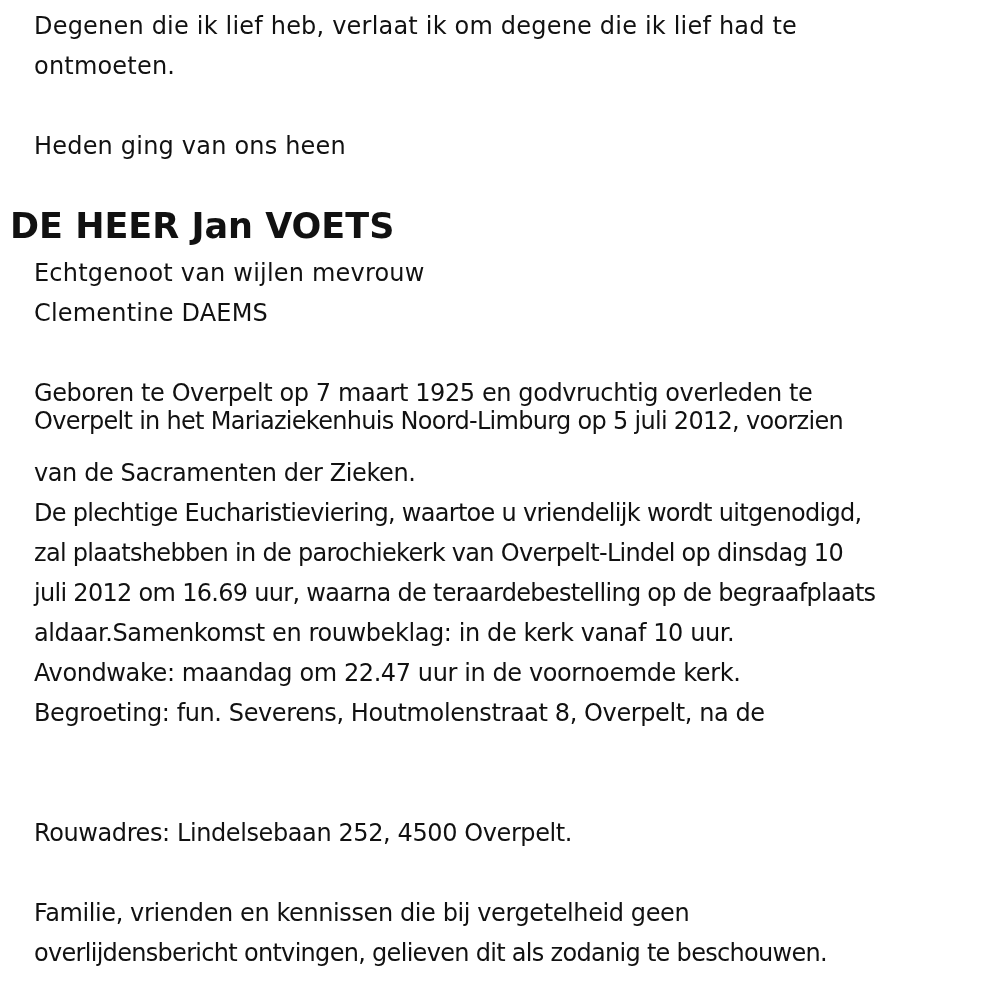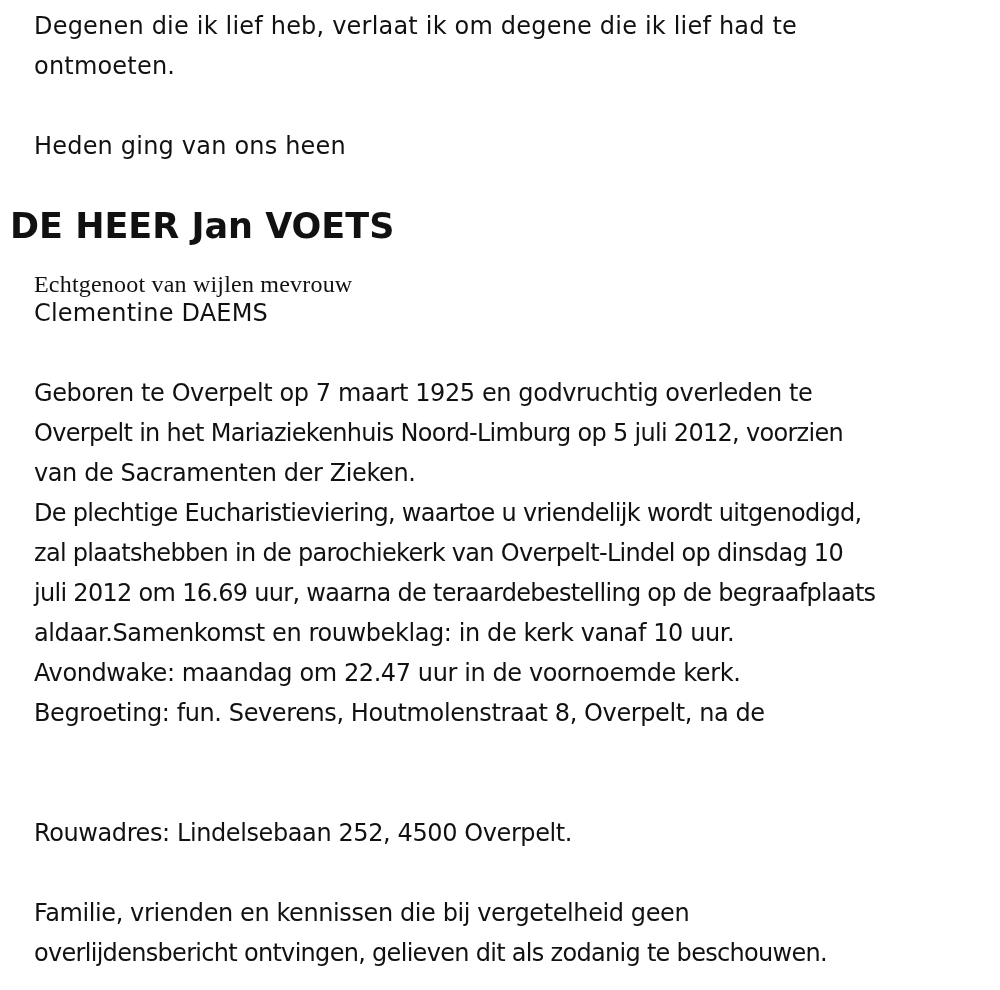--- a/index.html
+++ b/index.html
@@ -45,25 +45,25 @@
 
 <div class="page">
 
   <div class="line" style="top:6px;">Degenen die ik lief heb, verlaat ik om degene die ik lief had te</div>
   <div class="line" style="top:126px;">Heden ging van ons heen</div>
 
   <div class="line" style="top:46px;">ontmoeten.</div>
 
   <div class="heading" style="top:204px;">DE HEER Jan VOETS</div>
 
-  <div class="line" style="top:264px;font-family:Liberation Serif, serif;">Echtgenoot van wijlen mevrouw</div>
+  <div class="line" style="top:253px;">Echtgenoot van wijlen mevrouw</div>
   <div class="line" style="top:293px;">Clementine DAEMS</div>
 
   <div class="line narrow" style="top:373px;">Geboren te Overpelt op 7 maart 1925 en godvruchtig overleden te</div>
-  <div class="line narrower" style="top:413px;">Overpelt in het Mariaziekenhuis Noord-Limburg op 5 juli 2012, voorzien</div>
+  <div class="line narrower" style="top:401px;">Overpelt in het Mariaziekenhuis Noord-Limburg op 5 juli 2012, voorzien</div>
   <div class="line narrow" style="top:453px;">van de Sacramenten der Zieken.</div>
   <div class="line narrower" style="top:493px;">De plechtige Eucharistieviering, waartoe u vriendelijk wordt uitgenodigd,</div>
   <div class="line narrower" style="top:533px;">zal plaatshebben in de parochiekerk van Overpelt-Lindel op dinsdag 10</div>
   <div class="line narrower" style="top:573px;">juli 2012 om 16.69 uur, waarna de teraardebestelling op de begraafplaats</div>
   <div class="line narrow" style="top:613px;">aldaar.Samenkomst en rouwbeklag: in de kerk vanaf 10 uur.</div>
   <div class="line narrow" style="top:653px;">Avondwake: maandag om 22.47 uur in de voornoemde kerk.</div>
   <div class="line narrow" style="top:693px;">Begroeting: fun. Severens, Houtmolenstraat 8, Overpelt, na de</div>
 
   <div class="line narrow" style="top:813px;">Rouwadres: Lindelsebaan 252, 4500 Overpelt.</div>
 

